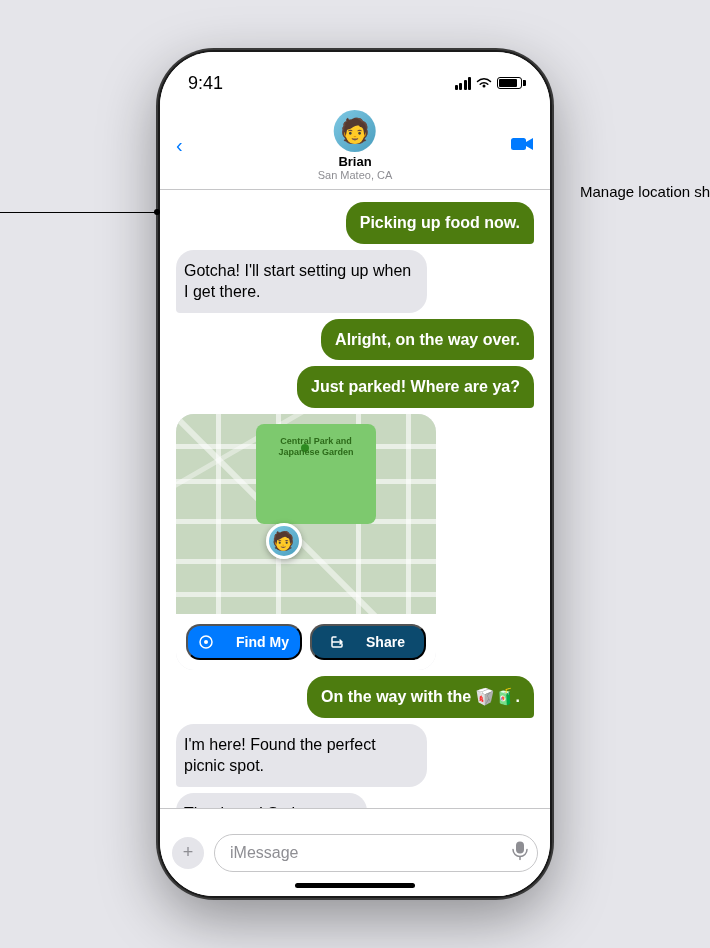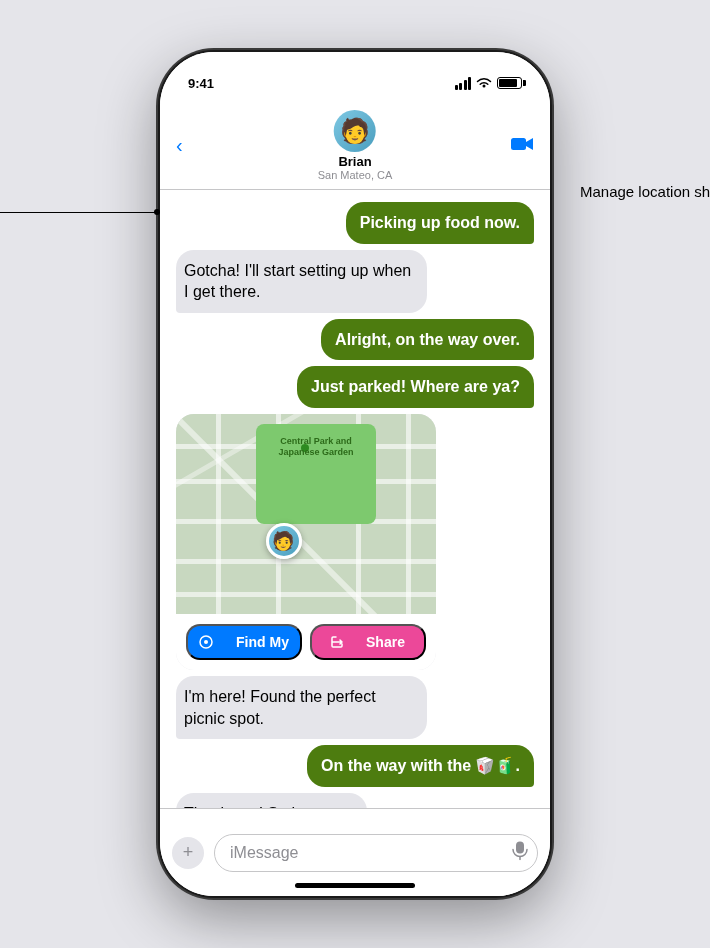--- a/index.html
+++ b/index.html
@@ -26,22 +26,22 @@
     .status-bar {
       height: 50px;
       background: #fff;
       display: flex;
       align-items: center;
       justify-content: space-between;
       padding: 12px 28px 0;
       position: relative;
     }
     .status-time {
-      font-size: 13px;
-      font-weight: 700;
+      font-size: 18px;
+      font-weight: 400;
       color: #000;
     }
     .status-icons {
       display: flex;
       align-items: center;
       gap: 5px;
     }
     .signal-bars { display: flex; align-items: flex-end; gap: 1.5px; }
     .signal-bar { width: 3px; background: #000; border-radius: 1px; }
     .battery-icon {
@@ -170,21 +170,21 @@
       display: flex; gap: 8px; padding: 10px;
       background: #fff;
     }
     .map-btn {
       flex: 1; padding: 8px; border-radius: 14px;
       font-size: 14px; font-weight: 600;
       display: flex; align-items: center; justify-content: center; gap: 23px;
       cursor: pointer;
     }
     .map-btn.find-my { background: #007aff; color: #fff; }
-    .map-btn.share { background: #ec4899; color: #fff; }
+    .map-btn.share { background: #0c4a6e; color: #fff; }
     
     .input-area {
       height: 88px;
       background: #fff;
       border-top: 0.5px solid #c6c6c8;
       display: flex;
       align-items: center;
       padding: 0 12px;
       gap: 10px;
     }
@@ -352,29 +352,29 @@
             <button class="map-btn share">
               <svg width="12" height="14" viewBox="0 0 12 14" fill="none">
                 <path d="M9 5l2 2-2 2M1 7h10M5 2H2a1 1 0 00-1 1v8a1 1 0 001 1h8a1 1 0 001-1v-2" stroke="white" stroke-width="1.5" stroke-linecap="round"></path>
               </svg>
               <span>Share</span>
             </button>
           </div>
         </div>
       </div>
 
+      <div class="bubble-row sent">
+        <div class="bubble sent">
+          <span>On the way with the 🥡🧃.</span>
+        </div>
+      </div>
+
       <div class="bubble-row received">
         <div class="bubble received">
           <span>I'm here! Found the perfect picnic spot.</span>
-        </div>
-      </div>
-
-      <div class="bubble-row sent">
-        <div class="bubble sent">
-          <span>On the way with the 🥡🧃.</span>
         </div>
       </div>
 
       <div class="bubble-row received">
         <div class="bubble received">
           <span>Thank you! So hungry...</span>
         </div>
       </div>
 
     </div>

